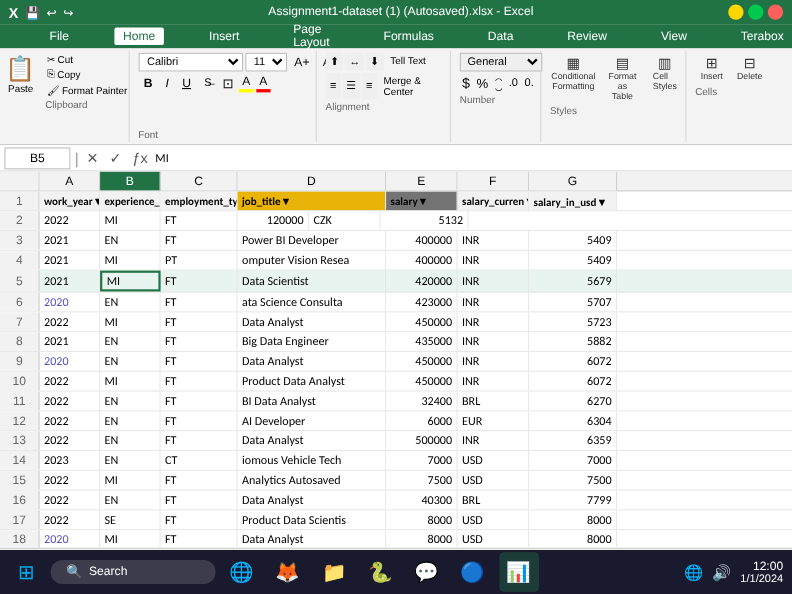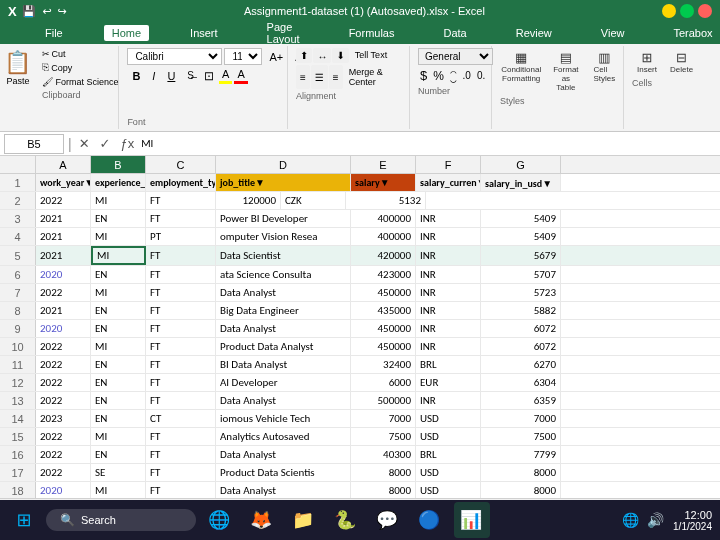--- a/index.html
+++ b/index.html
@@ -435,21 +435,21 @@
             <span>✂</span>
 
             <span> Cut</span>
           </div>
           <div class="clipboard-sub-btn">
             <span>⎘</span>
             <span> Copy</span>
           </div>
           <div class="clipboard-sub-btn">
             <span>🖌</span>
-            <span> Format Science</span>
+            <span> Format Painter</span>
           </div>
         </div>
       </div>
       <div class="ribbon-group-label">Clipboard</div>
     </div>
 
     <div class="ribbon-group" style="min-width:160px;align-items:flex-start;">
       <div class="font-group">
         <div class="font-row1">
           <select class="font-selector">
@@ -564,21 +564,21 @@
     <div class="col-header col-g">G</div>
   </div>
 
   <div id="data-area">
   <div class="data-row">
         <div class="row-num">1</div>
         <div class="cell col-a" style="font-weight: 600; font-size: 10px; background: rgb(242, 242, 242);">work_year<span class="filter-btn">▼</span></div>
         <div class="cell col-b" style="font-weight: 600; font-size: 10px; background: rgb(242, 242, 242);">experience_level</div>
         <div class="cell col-c" style="font-weight: 600; font-size: 10px; background: rgb(242, 242, 242);">employment_type</div>
         <div class="cell col-d" style="font-weight: 600; font-size: 10px; background: #eab308; text-align: right;">job_title<span class="filter-btn">▼</span></div>
-        <div class="cell col-e" style="font-weight: 600; font-size: 10px; background: #c2410c;">salary<span class="filter-btn">▼</span></div>
+        <div class="cell col-e" style="font-weight: 600; font-size: 10px; background: #737373;">salary<span class="filter-btn">▼</span></div>
         <div class="cell col-f" style="font-weight: 600; font-size: 10px; background: rgb(242, 242, 242);">salary_curren<span class="filter-btn">▼</span></div>
         <div class="cell col-g" style="font-weight: 600; font-size: 10px; background: rgb(242, 242, 242); align-items: flex-end;">salary_in_usd<span class="filter-btn">▼</span></div>
       </div>
       <div class="data-row">
         <div class="row-num">2</div>
         <div class="cell col-a">2022</div>
         <div class="cell col-b">MI</div>
         <div class="cell col-c">FT</div>
         <div class="cell col-e num">120000</div>
         <div class="cell col-f">CZK</div>

